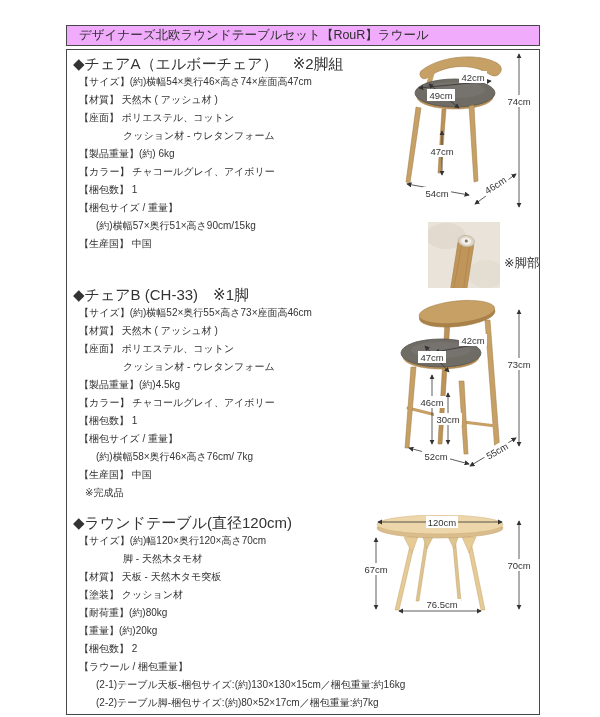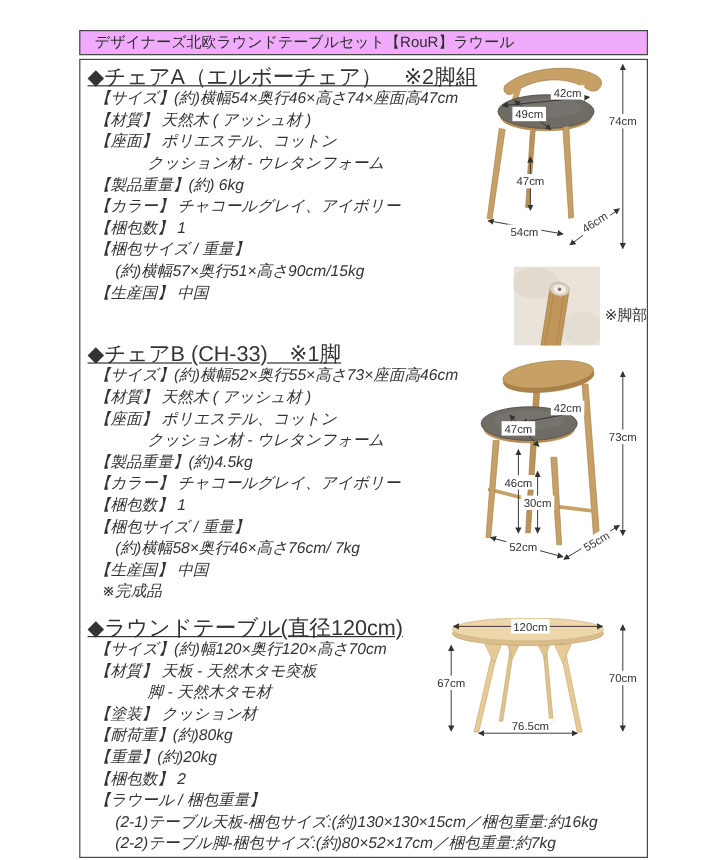--- a/index.html
+++ b/index.html
@@ -13,22 +13,22 @@
     box-sizing:border-box;background:#f0abfc;border:1px solid #474747;
     font-size:12.5px;line-height:19px;padding-left:12px;color:#2e2e2e;
     white-space:nowrap;
   }
   .spec-box{
     position:absolute;left:66px;top:49px;width:474px;height:666px;
     box-sizing:border-box;border:1px solid #474747;background:#fff;
     overflow:hidden;
   }
   .section{position:absolute;left:0;width:100%;}
-  .sec-heading{padding-left:6px;font-size:18px;line-height:18px;white-space:nowrap;text-decoration:underline;}
-  .line{padding-left:12px;font-size:13px;line-height:18px;white-space:nowrap;font-style:italic;}
+  .sec-heading{padding-left:6px;font-size:15px;line-height:18px;white-space:nowrap;}
+  .line{padding-left:12px;font-size:10px;line-height:18px;white-space:nowrap;}
   .ind-cushion{padding-left:56px;}
   .ind-paren{padding-left:29px;}
   .ind-note{padding-left:18px;}
   .illus{position:absolute;}
   .dim{stroke:#333;stroke-width:0.8;fill:none;}
   .dimtxt{font-size:9.5px;fill:#333;text-anchor:middle;}
   .lblbg{fill:#ffffff;}
   .legnote{position:absolute;font-size:12.5px;white-space:nowrap;}
 </style>
 </head>
@@ -176,22 +176,22 @@
       <g transform="rotate(-30 112 156)">
         <rect class="lblbg" x="98" y="150" width="28" height="12"></rect>
         <text class="dimtxt" x="112" y="159.5">55cm</text>
       </g>
     </g>
   </svg>
 
   <div class="section" style="top:464px;">
     <div class="sec-heading">◆ラウンドテーブル(直径120cm)</div>
     <div class="line">【サイズ】(約)幅120×奥行120×高さ70cm</div>
+    <div class="line ind-cushion">脚 - 天然木タモ材</div>
     <div class="line">【材質】 天板 - 天然木タモ突板</div>
-    <div class="line ind-cushion">脚 - 天然木タモ材</div>
     <div class="line">【塗装】 クッション材</div>
     <div class="line">【耐荷重】(約)80kg</div>
     <div class="line">【重量】(約)20kg</div>
     <div class="line">【梱包数】 2</div>
     <div class="line">【ラウール / 梱包重量】</div>
     <div class="line ind-paren">(2-1)テーブル天板-梱包サイズ:(約)130×130×15cm／梱包重量:約16kg</div>
     <div class="line ind-paren">(2-2)テーブル脚-梱包サイズ:(約)80×52×17cm／梱包重量:約7kg</div>
   </div>
 
   <svg class="illus" style="left:295px;top:465px;" width="178" height="105" viewBox="0 0 178 105">

